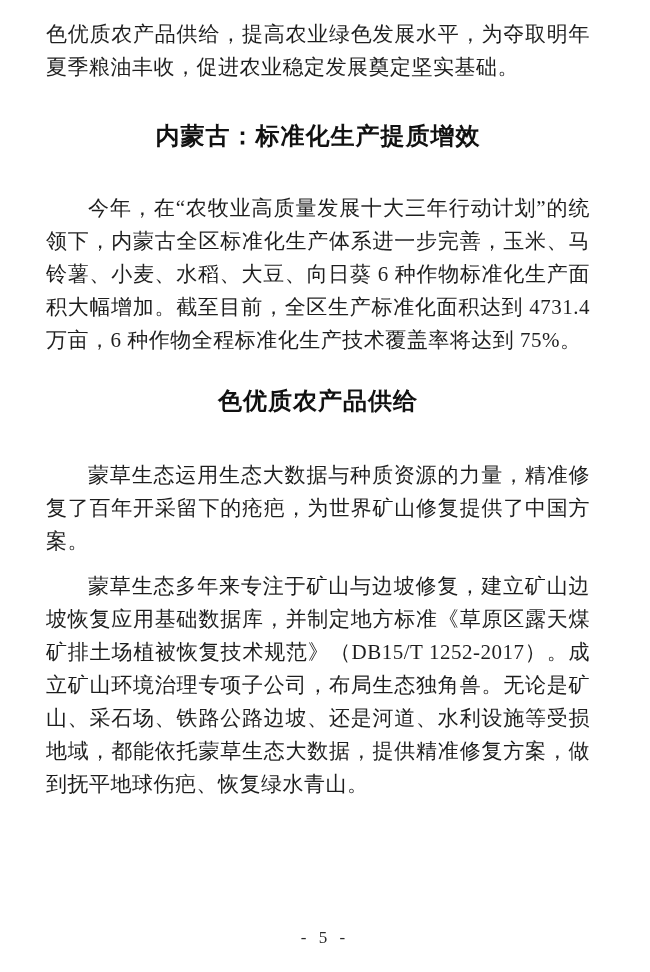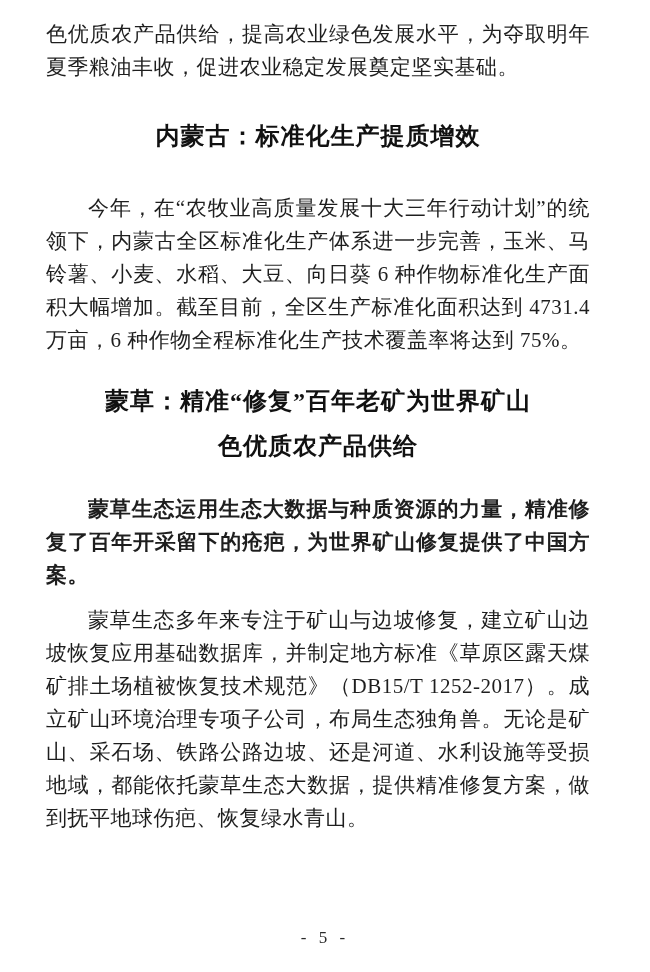--- a/index.html
+++ b/index.html
@@ -44,22 +44,21 @@
     margin-top: 22px;
     line-height: 45px;
   }
   .heading-line {
     display: block;
   }
   .para-after-h1 {
     margin-top: 41px;
   }
   .para-after-h2 {
-    margin-top: 24px;
-    font-weight: bold;
+    margin-top: 35px;
   }
   .para-follow {
     margin-top: 12px;
   }
   .page-number {
     position: absolute;
     top: 928px;
     left: 0;
     width: 100%;
     text-align: center;
@@ -74,21 +73,20 @@
 
 <div class="page">
 
   <p class="body-text">色优质农产品供给，提高农业绿色发展水平，为夺取明年夏季粮油丰收，促进农业稳定发展奠定坚实基础。</p>
 
   <h2 class="section-heading heading-1">内蒙古：标准化生产提质增效</h2>
 
   <p class="body-text indent para-after-h1">今年，在“农牧业高质量发展十大三年行动计划”的统领下，内蒙古全区标准化生产体系进一步完善，玉米、马铃薯、小麦、水稻、大豆、向日葵 6 种作物标准化生产面积大幅增加。截至目前，全区生产标准化面积达到 4731.4 万亩，6 种作物全程标准化生产技术覆盖率将达到 75%。</p>
 
   <h2 class="section-heading heading-2">
-    <span class="heading-line">蒙草：精准“修复”百年老矿为世界矿山</span>
     <span class="heading-line">色优质农产品供给</span>
   </h2>
 
   <p class="body-text indent para-after-h2">蒙草生态运用生态大数据与种质资源的力量，精准修复了百年开采留下的疮疤，为世界矿山修复提供了中国方案。</p>
 
   <p class="body-text indent para-follow">蒙草生态多年来专注于矿山与边坡修复，建立矿山边坡恢复应用基础数据库，并制定地方标准《草原区露天煤矿排土场植被恢复技术规范》（DB15/T 1252-2017）。成立矿山环境治理专项子公司，布局生态独角兽。无论是矿山、采石场、铁路公路边坡、还是河道、水利设施等受损地域，都能依托蒙草生态大数据，提供精准修复方案，做到抚平地球伤疤、恢复绿水青山。</p>
 
   <div class="page-number">- 5 -</div>
 
 </div>

